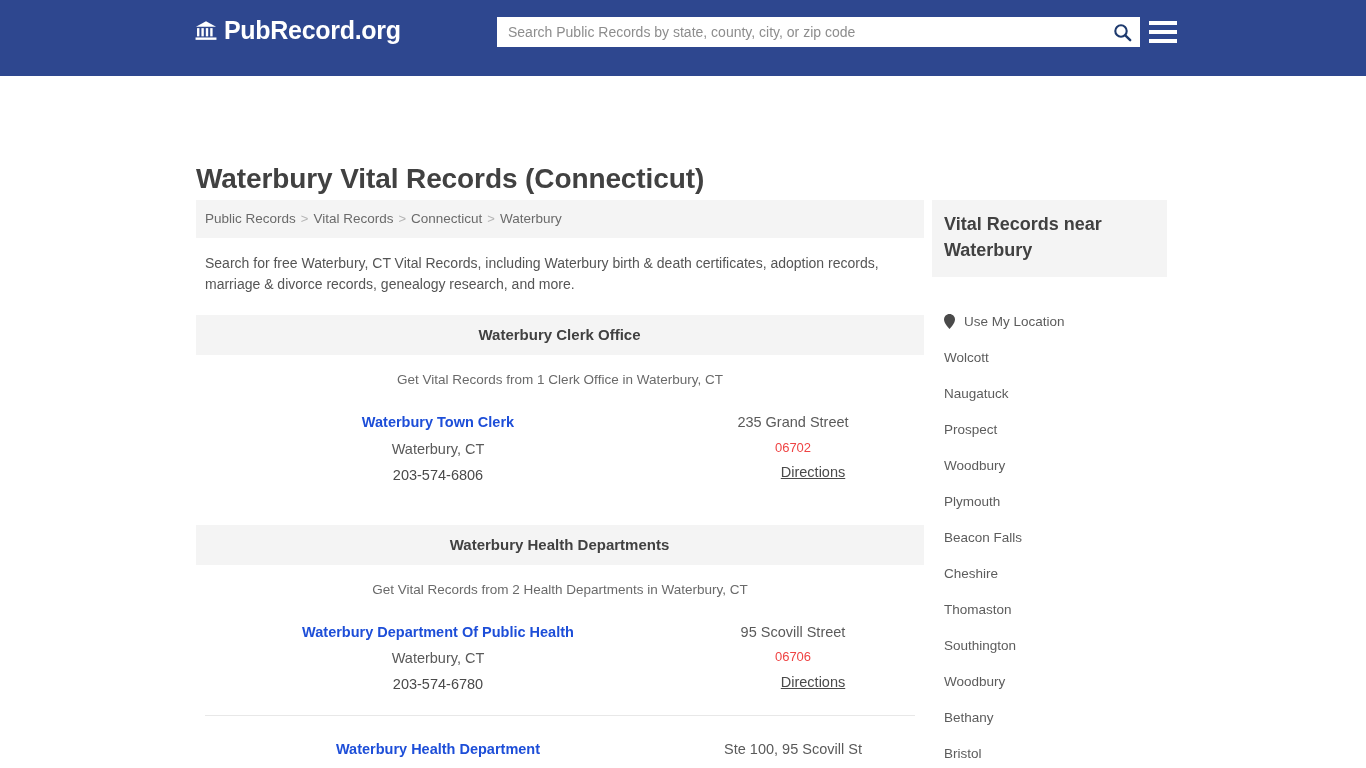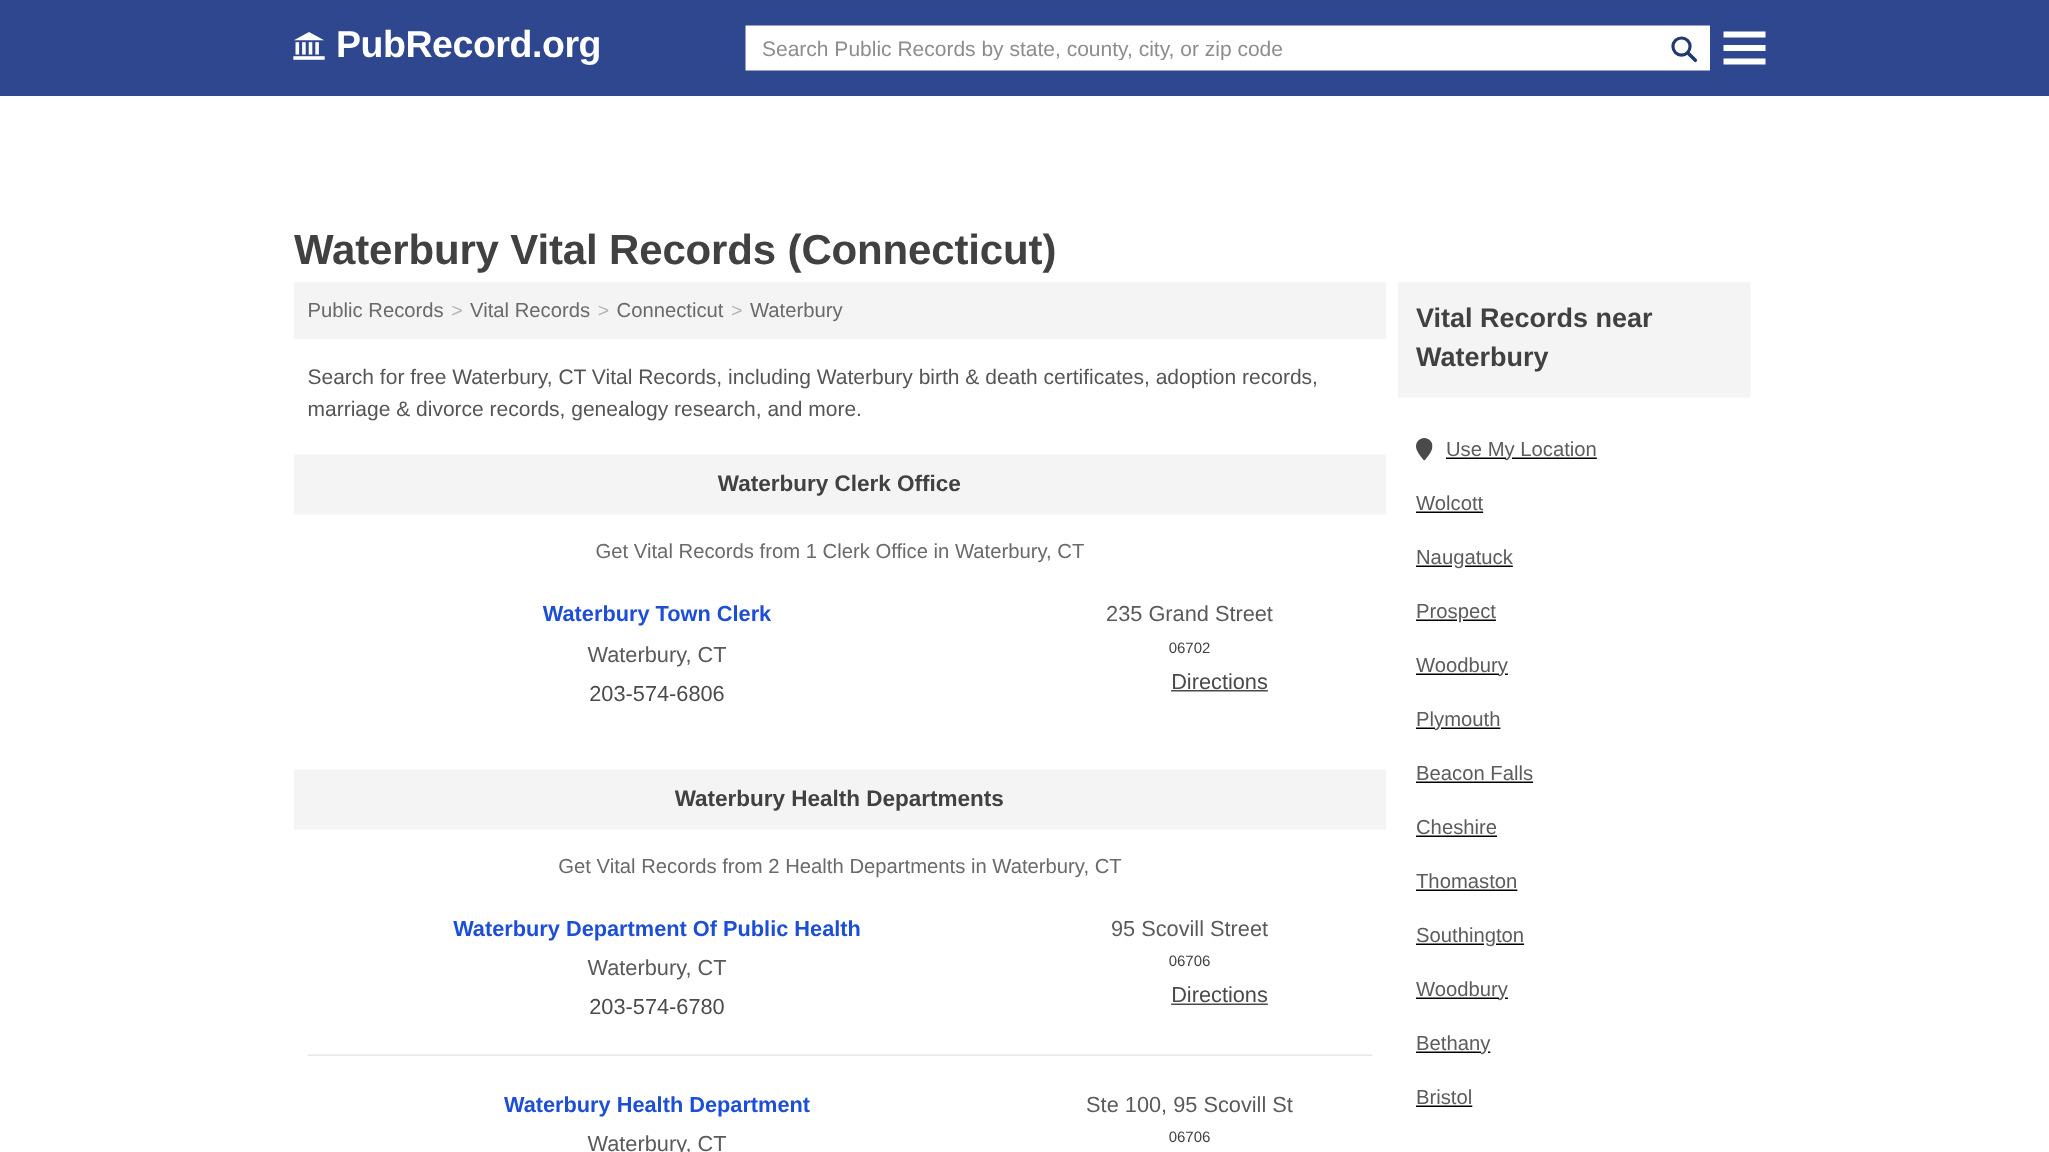--- a/index.html
+++ b/index.html
@@ -8,21 +8,21 @@
     margin: 0; padding: 0;
     width: 1366px; height: 768px;
     overflow: hidden;
     background: #ffffff;
     font-family: "Liberation Sans", sans-serif;
     -webkit-font-smoothing: antialiased;
   }
 
   
   .site-header {
-    height: 64px;
+    height: 76px;
     background: #2e478f;
     display: flex;
     align-items: center;
     position: relative;
   }
   .brand {
     position: absolute;
     left: 195px;
     top: 18px;
     display: flex;
@@ -192,22 +192,22 @@
     font-size: 14.5px;
     color: #4a4a4a;
     line-height: 1.8;
   }
   .entry-addr {
     font-size: 14.5px;
     color: #5a5a5a;
     line-height: 1.85;
   }
   .entry-zip {
-    font-size: 10px;
-    color: #404040;
+    font-size: 13px;
+    color: #ef4444;
     line-height: 1.8;
   }
   .directions-link {
     font-size: 14.5px;
     color: #4a4a4a;
     text-decoration: underline;
     line-height: 1.8;
     display: inline-block;
     cursor: pointer;
     margin-left: 40px;
@@ -224,22 +224,21 @@
   }
   .rail-list {
     list-style: none;
     margin: 0;
     padding: 16px 0 0 0;
   }
   .rail-item {
     padding: 0 0 0 12px;
     height: 36px;
     display: flex;
-    align-items: center;
-    text-decoration: underline;
+    align-items: flex-end;
   }
   .rail-link {
     font-size: 13.5px;
     color: #5c5c5c;
     text-decoration: none;
     display: flex;
     align-items: center;
     gap: 9px;
     cursor: pointer;
   }

